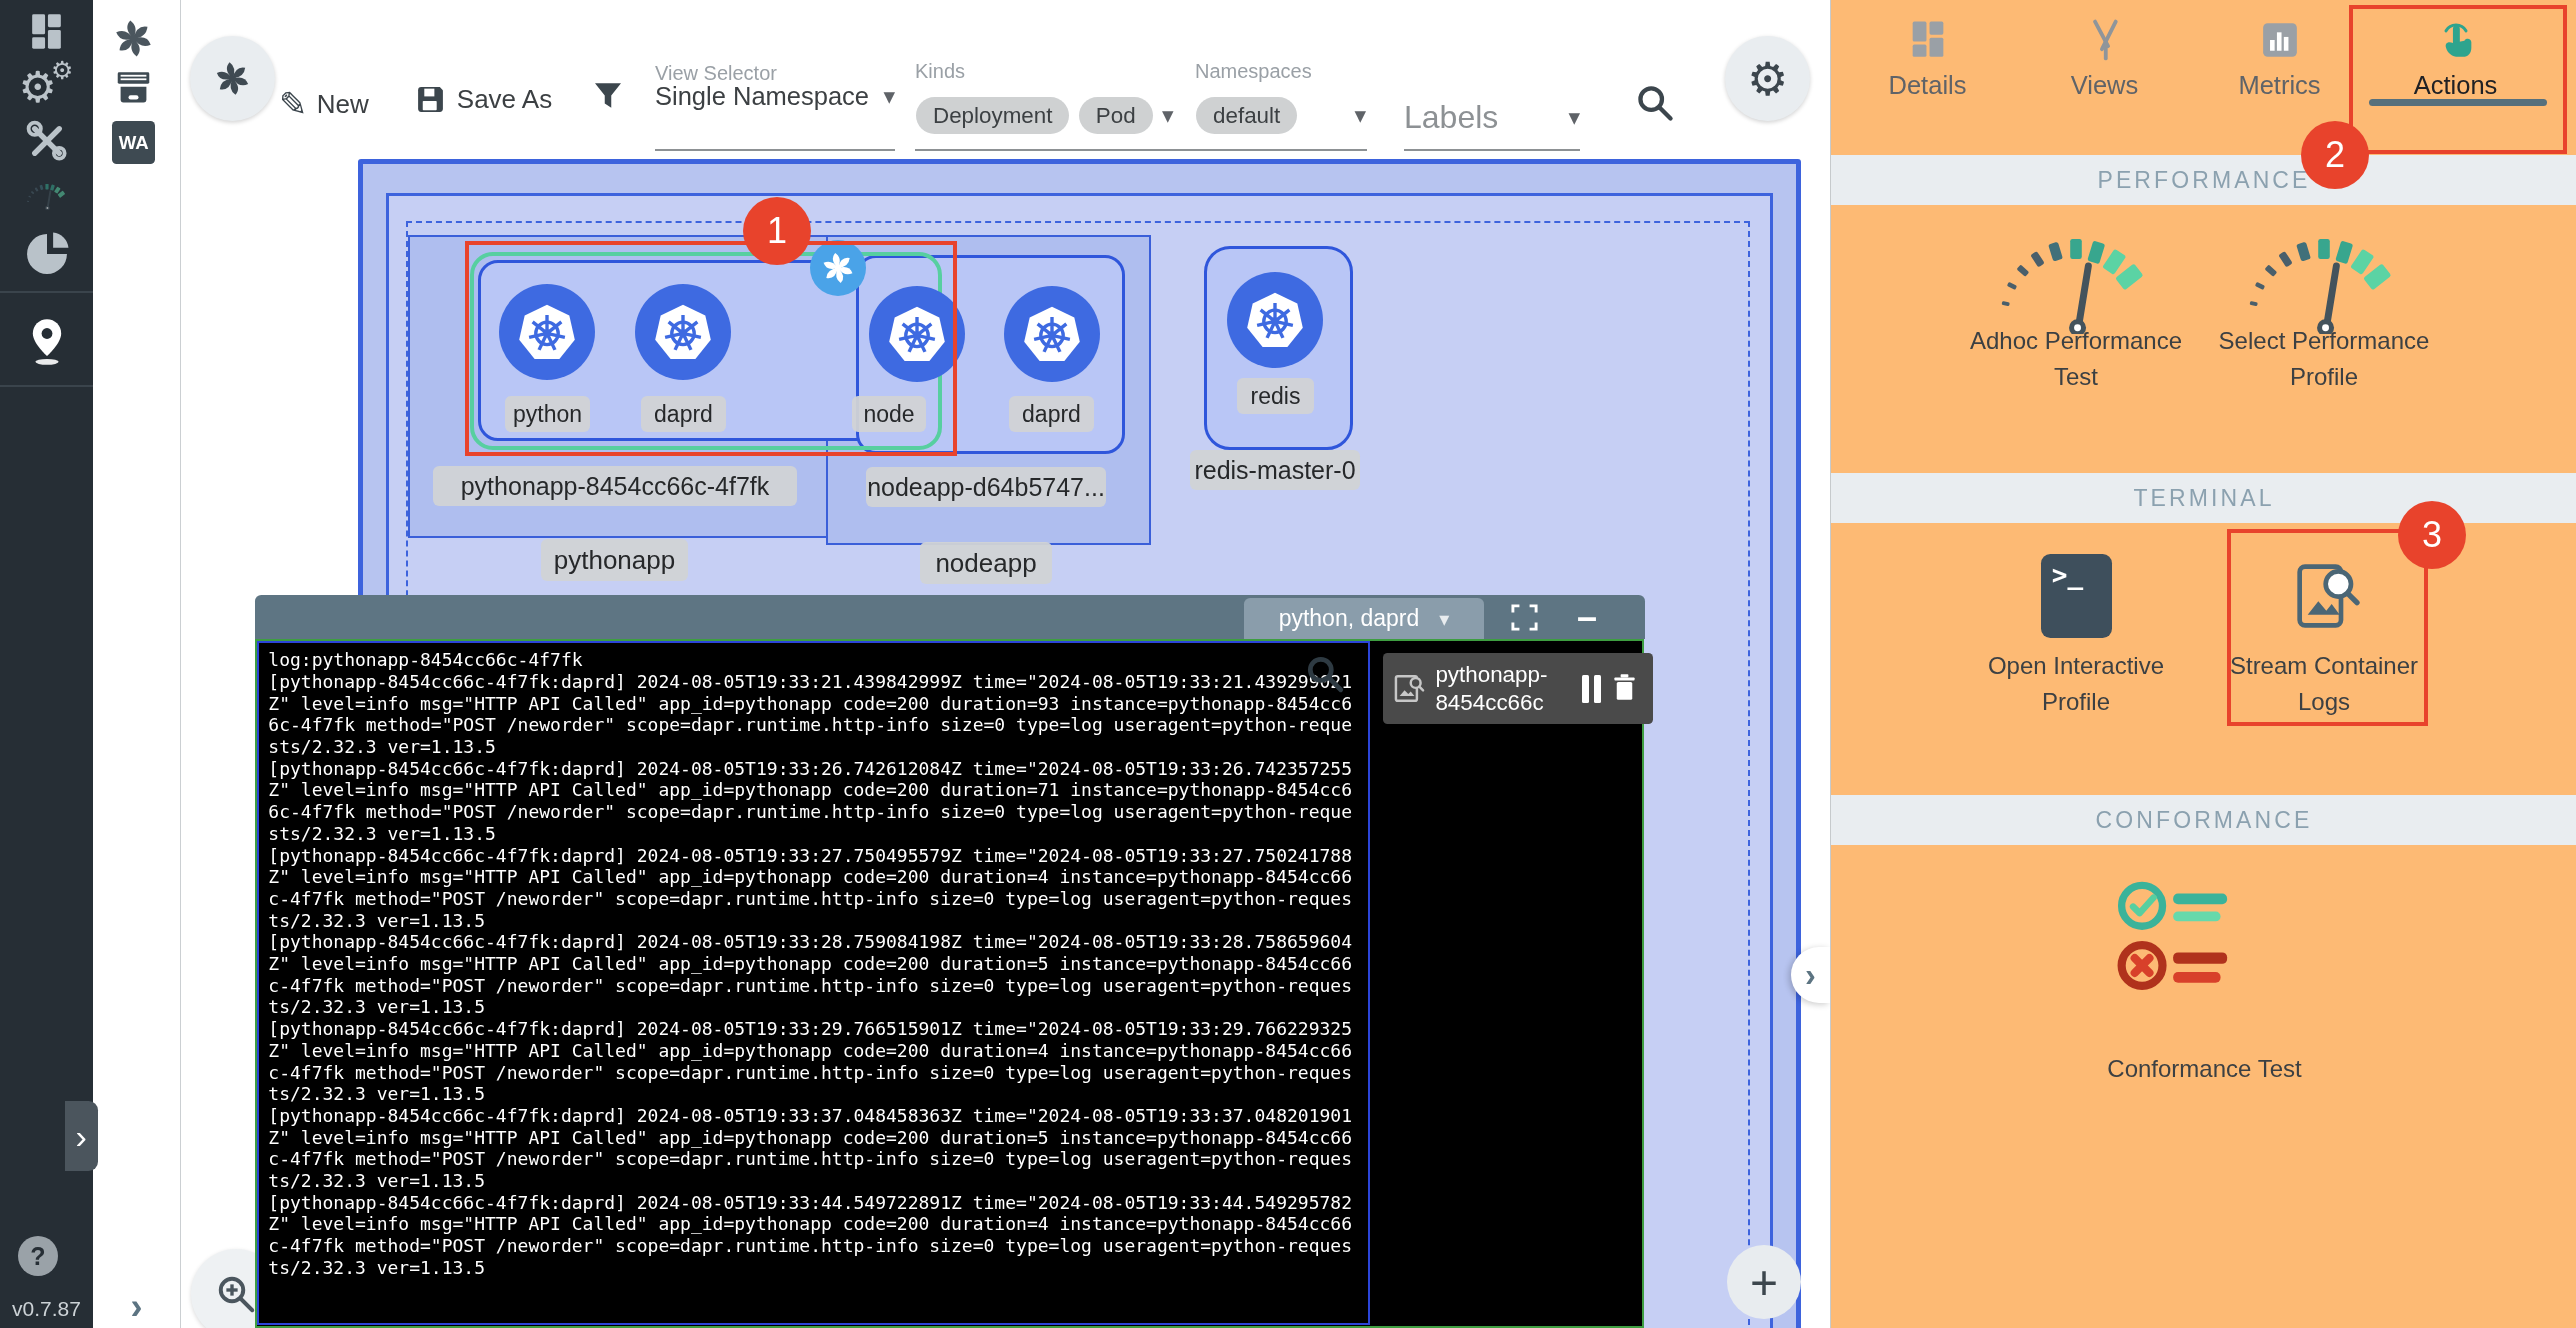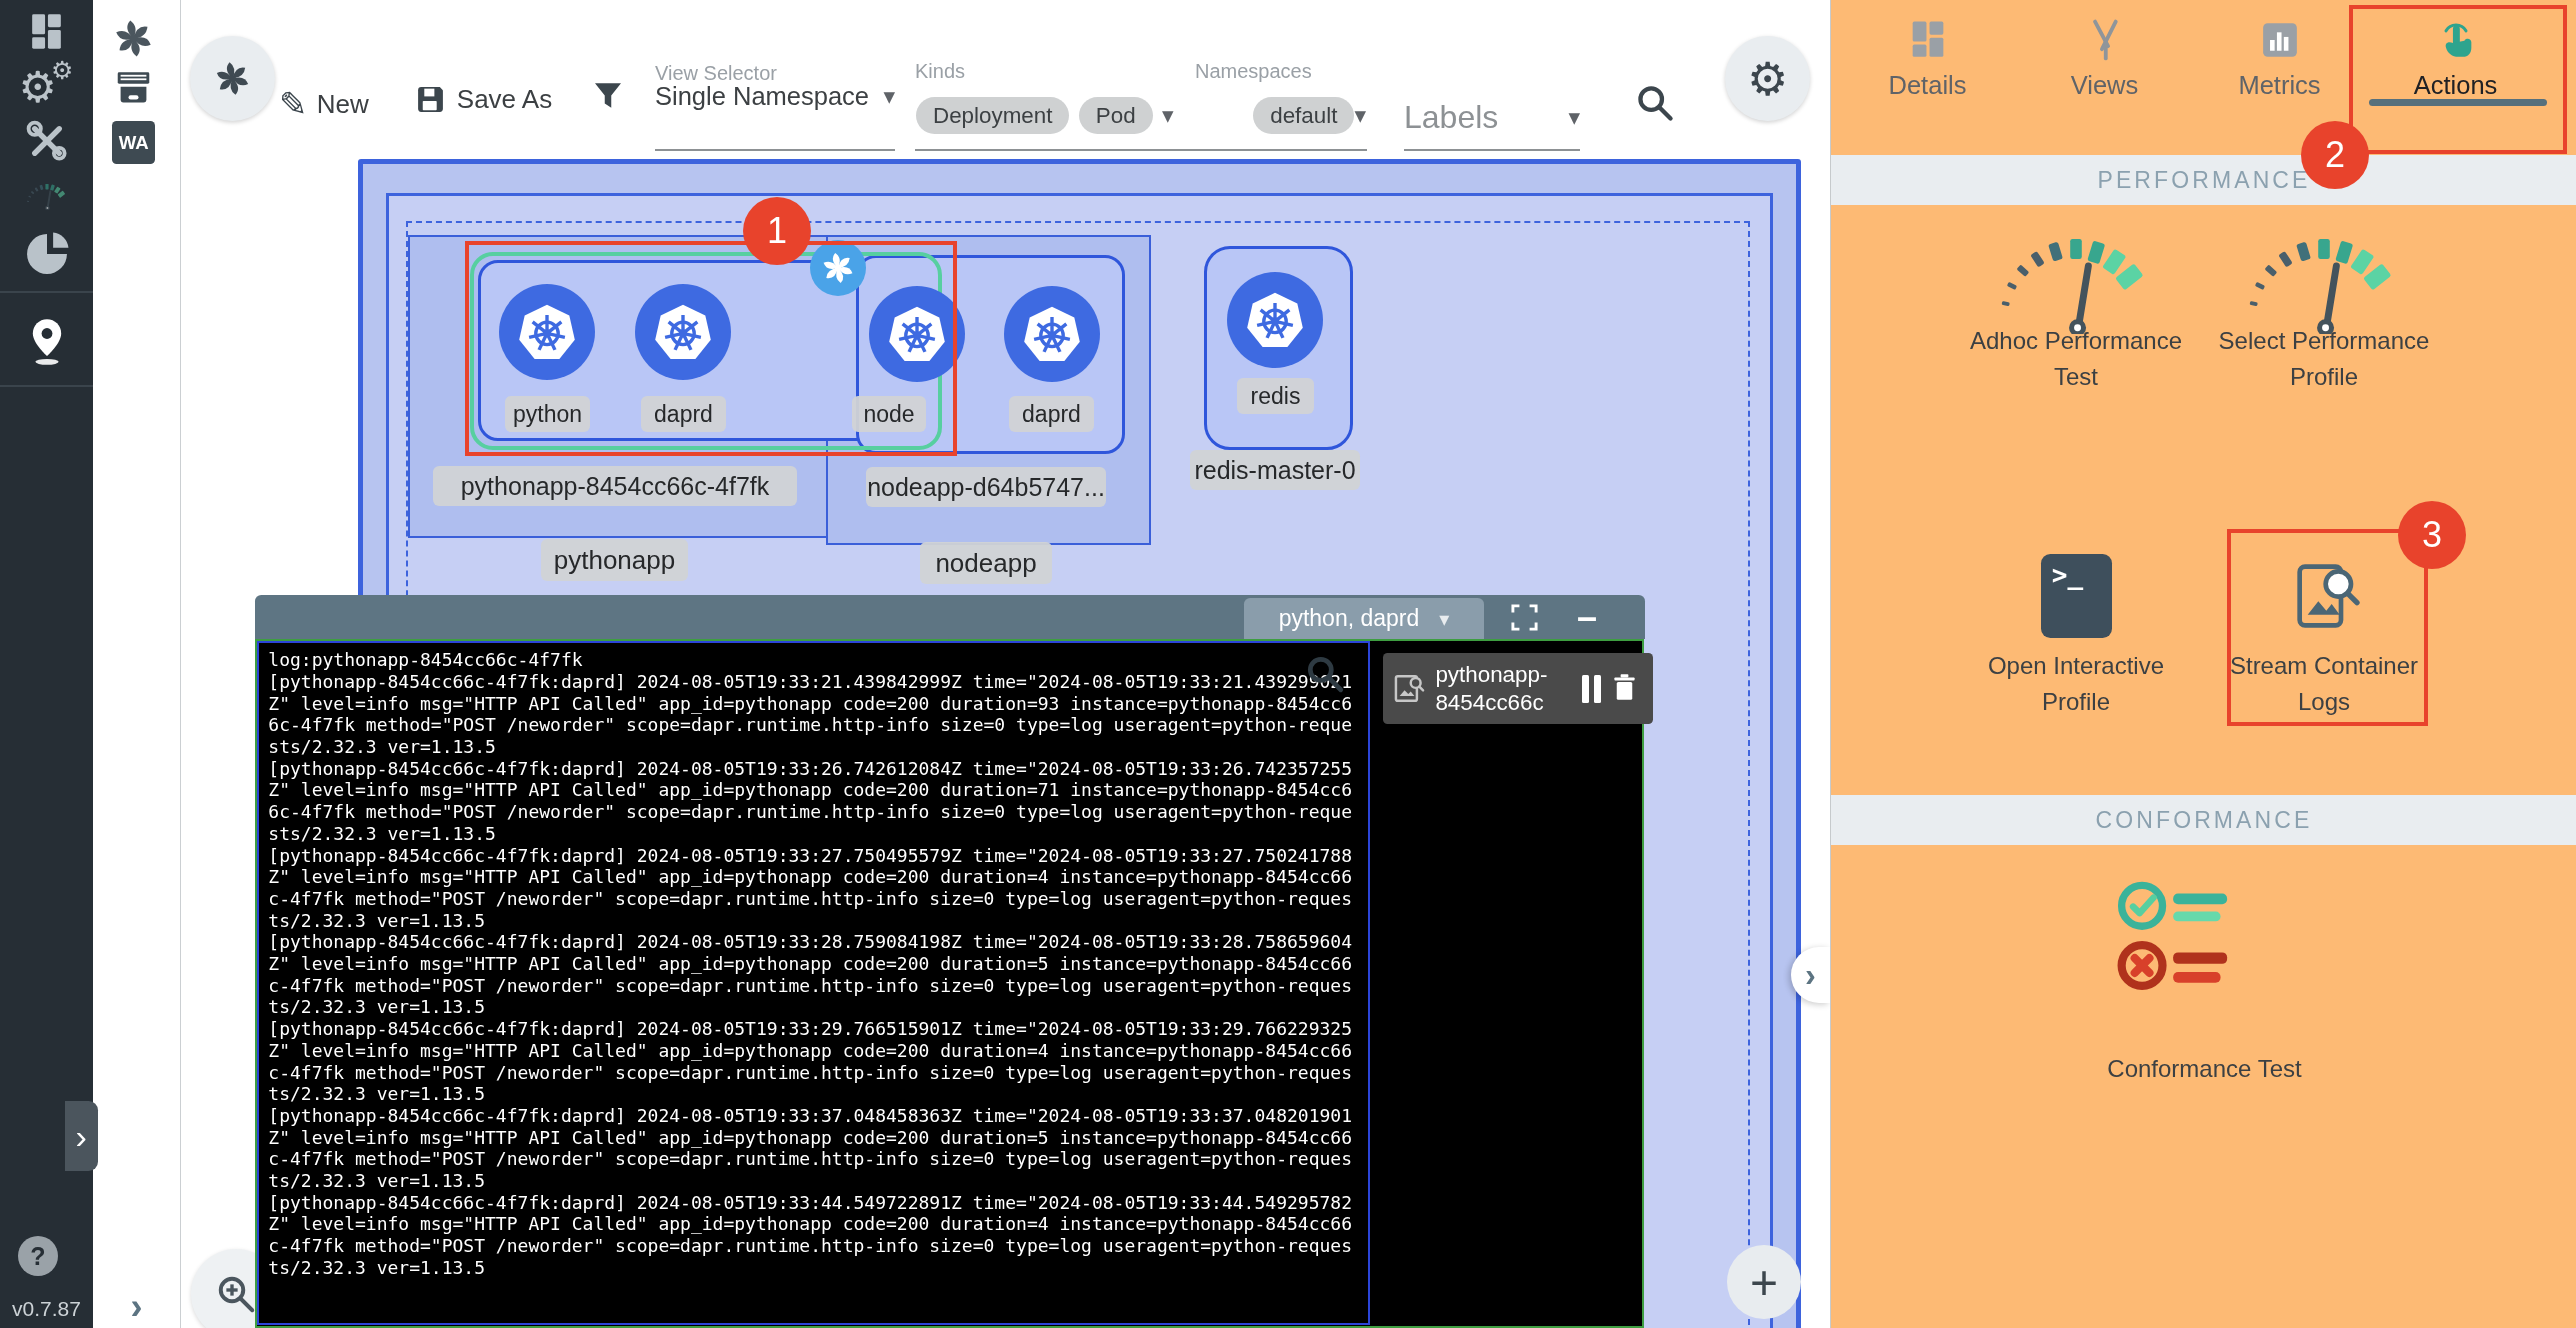--- a/index.html
+++ b/index.html
@@ -228,21 +228,21 @@
 
   <div class="abs small-label" style="left:915px;top:60px;z-index:10">Kinds</div>
   <div class="abs" style="left:916px;top:97px;width:296px;display:flex;align-items:center;gap:9.3px;z-index:10">
     <span class="chip">Deployment</span>
     <span class="chip">Pod</span>
     <span class="caret">▾</span>
   </div>
   <div class="abs underline" style="left:915px;top:149px;width:297px;z-index:10"></div>
 
   <div class="abs small-label" style="left:1195px;top:60px;z-index:10">Namespaces</div>
-  <div class="abs" style="left:1196px;top:97px;width:170px;display:flex;align-items:center;justify-content:flex-end;z-index:10">
+  <div class="abs" style="left:1196px;top:97px;width:170px;display:flex;align-items:center;justify-content:space-between;z-index:10">
     <span class="chip">default</span>
     <span class="caret">▾</span>
   </div>
   <div class="abs underline" style="left:1195px;top:149px;width:172px;z-index:10"></div>
 
   <div class="abs" style="left:1404px;top:99px;width:176px;display:flex;align-items:center;justify-content:space-between;z-index:10">
     <span style="font-size:32px;color:#8d9194">Labels</span>
     <span class="caret">▾</span>
   </div>
   <div class="abs underline" style="left:1404px;top:149px;width:176px;z-index:10"></div>
@@ -481,20 +481,21 @@
         </svg>
     </div>
     <div class="abs action-label" style="left:125px;top:323px;width:240px">Adhoc Performance Test</div>
     <div class="abs" style="left:408px;top:218px">
       <svg width="170" height="116" viewBox="0 0 220 150">
           <use href="#gauge"></use>
         </svg>
     </div>
     <div class="abs action-label" style="left:373px;top:323px;width:240px">Select Performance Profile</div>
 
+    <div class="abs band flexc" style="top:473px">TERMINAL</div>
 
     <div class="abs term-icon-box" style="left:210px;top:554px">
       <span>&gt;_</span>
     </div>
     <div class="abs action-label" style="left:125px;top:648px;width:240px">Open Interactive Profile</div>
     <div class="abs" style="left:454px;top:554px">
       <svg width="80" height="84" viewBox="0 0 60 60">
           <rect x="11" y="8" width="31" height="44" rx="4" fill="none" stroke="#4b6675" stroke-width="3.5"></rect>
           <path d="M17,44 l8,-10 l6,7 l4,-5 l6,8 z" fill="#4b6675"></path>
           <circle cx="40" cy="21" r="9.5" fill="#fff" stroke="#4b6675" stroke-width="3.5"></circle>

